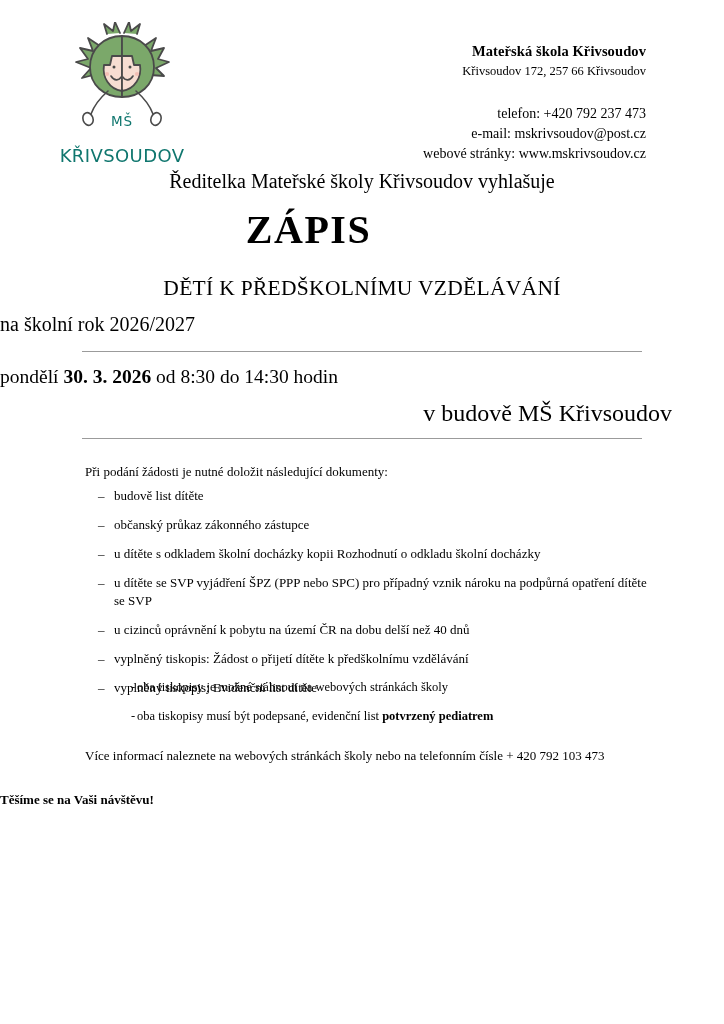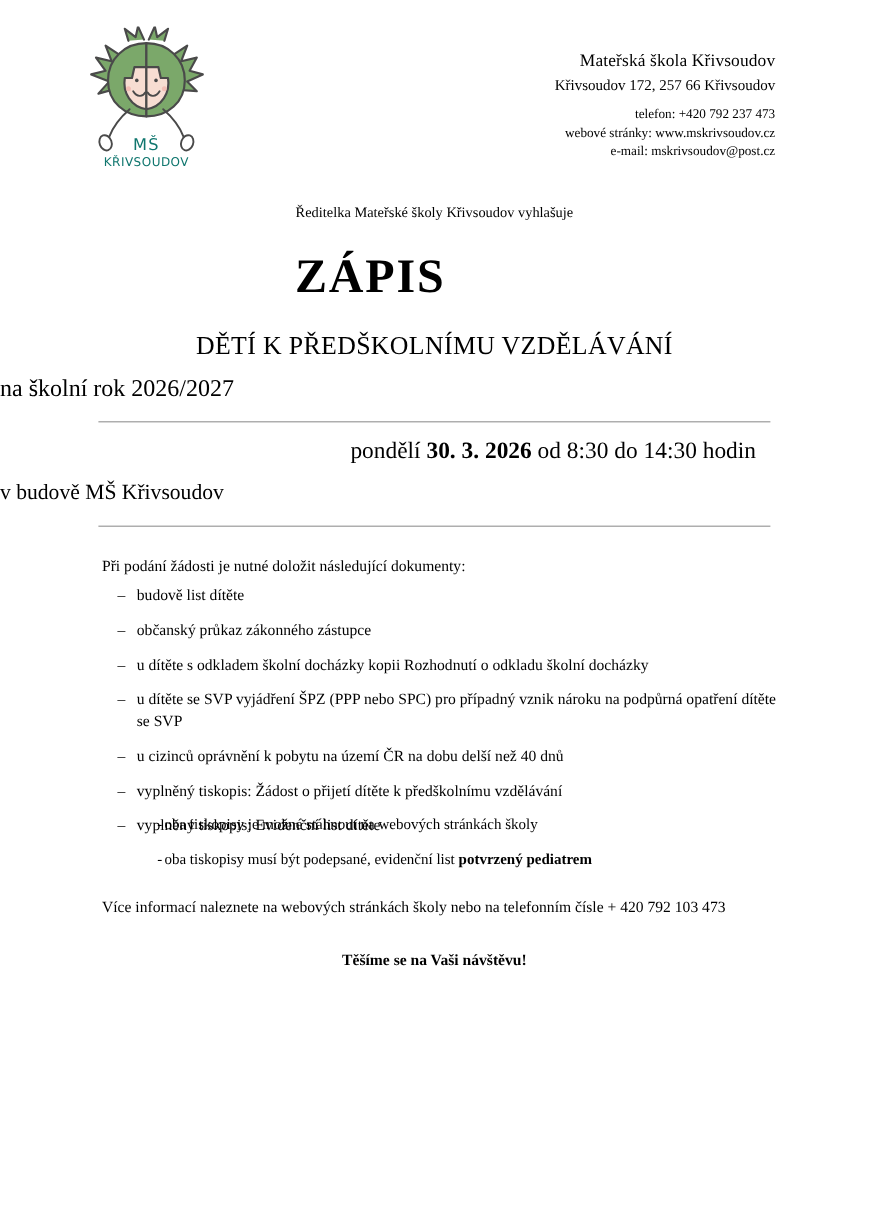--- a/index.html
+++ b/index.html
@@ -43,41 +43,41 @@
 
   .school-block {
     position: absolute;
     right: 78px;
     top: 20px;
     text-align: right;
     line-height: 1.33;
   }
   .school-name {
     font-size: 14.5px;
-    font-weight: normal;
+    font-weight: bold;
     letter-spacing: 0.1px;
   }
   .school-addr {
     font-size: 12.5px;
     margin-top: 2px;
   }
   .contact-block {
-    margin-top: 8px;
-    font-size: 11px;
+    margin-top: 24px;
+    font-size: 14px;
     line-height: 1.42;
     text-align: right;
   }
 
   
   .intro {
     position: absolute;
     top: 170px; left: 0;
     width: 724px;
     text-align: center;
-    font-size: 12px;
+    font-size: 20px;
   }
 
   .title-main {
     position: absolute;
     top: 206px; left: 0;
     width: 617px;
     text-align: center;
     font-size: 40px;
     font-weight: bold;
     letter-spacing: 1.5px;
@@ -107,29 +107,29 @@
     height: 0;
     border-top: 1px solid #9b9b9b;
   }
   .rule-top { top: 351px; }
   .rule-bottom { top: 438px; }
 
   .when-line {
     position: absolute;
     top: 366px; left: 0;
     width: 630px;
-    text-align: right;
+    text-align: left;
     font-size: 19.5px;
   }
   .where-line {
     position: absolute;
     top: 400px; left: 0;
     width: 672px;
-    text-align: left;
-    font-size: 18px;
+    text-align: right;
+    font-size: 24px;
   }
   .when-line b { font-weight: bold; }
 
   .docs-lead {
     position: absolute;
     top: 464px;
     left: 85px;
     width: 560px;
     font-size: 13px;
   }
@@ -181,21 +181,20 @@
     left: 85px;
     width: 570px;
     font-size: 13px;
   }
 
   .closing {
     position: absolute;
     top: 792px;
     left: 0;
     width: 724px;
-    text-align: center;
     font-size: 13px;
     font-weight: bold;
   }
 </style>
 </head>
 <body>
 
 <div class="page">
 
   <div class="header">
@@ -228,31 +227,31 @@
         </g>
 
         <circle cx="62" cy="45" r="1.5" fill="#4a4a4a"></circle>
         <circle cx="78" cy="45" r="1.5" fill="#4a4a4a"></circle>
         <circle cx="55" cy="52" r="2.1" fill="#f2b9b0" opacity="0.85"></circle>
         <circle cx="85" cy="52" r="2.1" fill="#f2b9b0" opacity="0.85"></circle>
       </svg>
       <div style="position:absolute; left:0; top:92px; width:140px; text-align:center;
                   font-family:'DejaVu Sans', sans-serif; color:#0f766e; line-height:1.15;">
         <div style="font-size:13.5px; letter-spacing:1px;">MŠ</div>
-        <div style="font-size:10px; letter-spacing:0.4px;">KŘIVSOUDOV</div>
+        <div style="font-size:18px; letter-spacing:0.4px;margin-top:16px;">KŘIVSOUDOV</div>
       </div>
     </div>
 
     <div class="school-block">
       <div class="school-name">Mateřská škola Křivsoudov</div>
       <div class="school-addr">Křivsoudov 172, 257 66 Křivsoudov</div>
       <div class="contact-block">
         <div>telefon: +420 792 237 473</div>
+        <div>e-mail: mskrivsoudov@post.cz</div>
         <div>webové stránky: www.mskrivsoudov.cz</div>
-        <div>e-mail: mskrivsoudov@post.cz</div>
       </div>
     </div>
   </div>
 
   <div class="intro">Ředitelka Mateřské školy Křivsoudov vyhlašuje</div>
   <div class="title-main">ZÁPIS</div>
   <div class="title-sub">DĚTÍ K PŘEDŠKOLNÍMU VZDĚLÁVÁNÍ</div>
   <div class="title-year">na školní rok 2026/2027</div>
 
   <div class="rule rule-top"></div>

